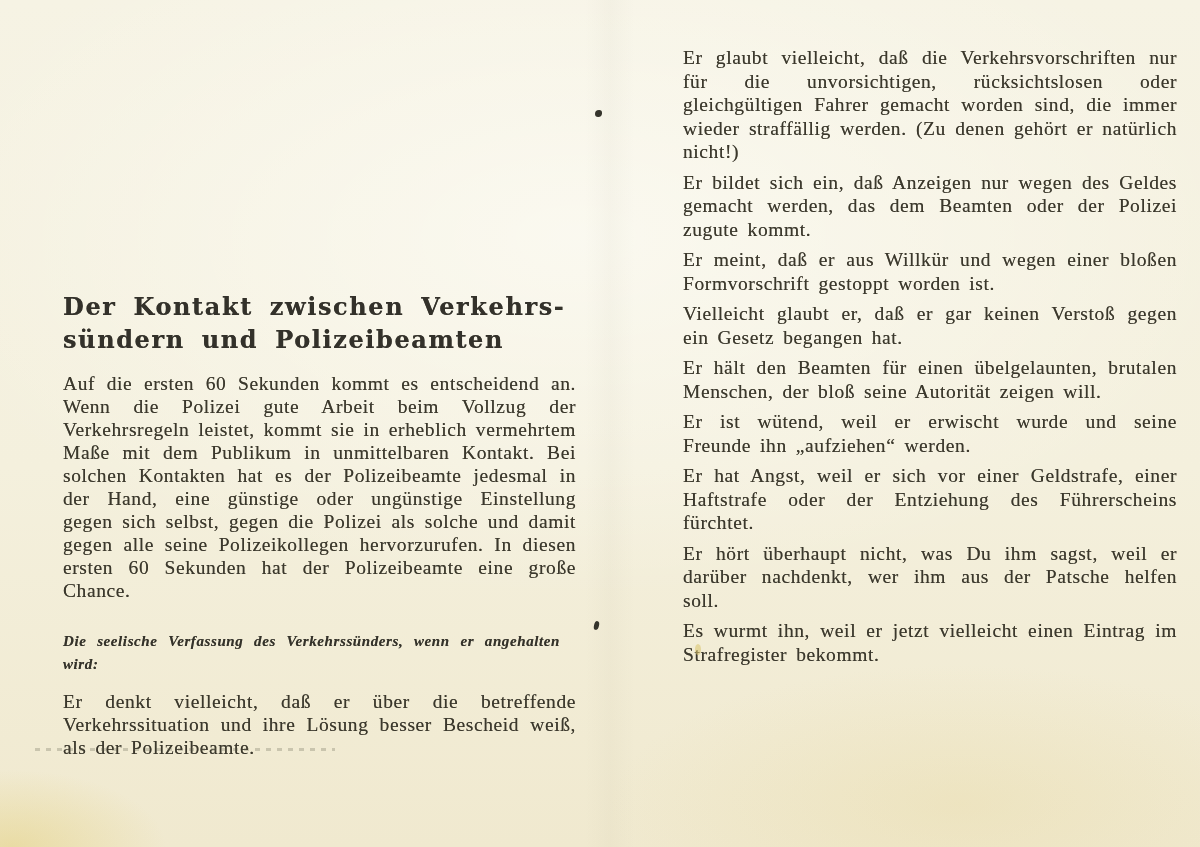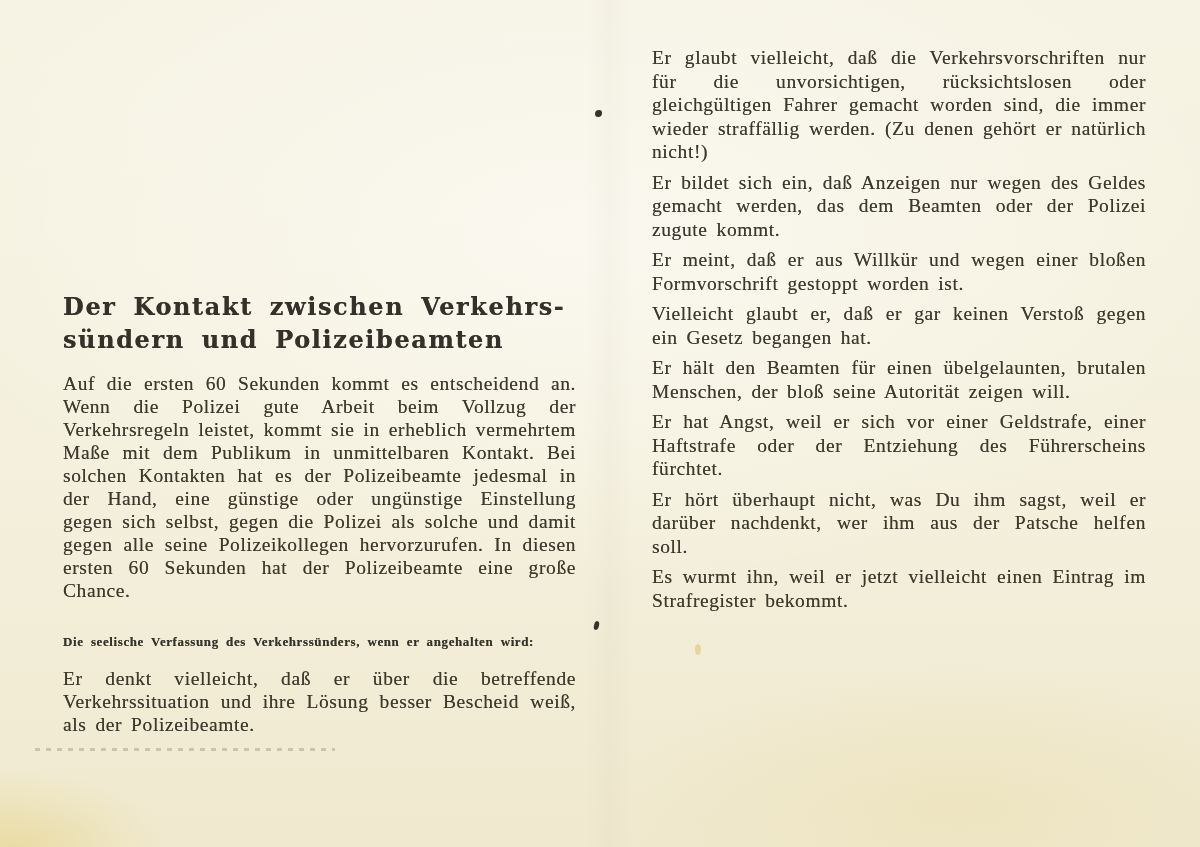--- a/index.html
+++ b/index.html
@@ -40,45 +40,46 @@
     letter-spacing: 0.6px;
     word-spacing: 3.5px;
     text-shadow: 0 0 0.5px rgba(59,56,44,0.65);
   }
   .col-left {
     left: 63px;
     top: 290px;
     width: 513px;
   }
   .col-right {
-    left: 652px;
+    left: 683px;
     top: 46px;
     width: 494px;
     line-height: 23.5px;
   }
   .heading {
     margin: 0 0 16px 0;
     font-family: "DejaVu Serif", "Liberation Serif", serif;
     font-weight: bold;
     font-size: 24px;
     line-height: 33px;
     letter-spacing: 1.6px;
     word-spacing: 7px;
     color: #33312a;
     text-align: left;
     text-shadow: 0 0 0.6px rgba(51,49,42,0.75);
   }
   .heading .hl { display: block; }
   .subheading {
     margin: 28px 16px 14px 0;
     font-weight: bold;
-    font-size: 13px;
+    font-size: 15px;
     line-height: 23px;
     color: #34322a;
     text-align: justify;
+    font-style: italic;
   }
   p.body { margin: 0; }
   .col-left p.body { margin-bottom: 0; }
   .col-right p.body { margin-bottom: 7px; }
   
   .speck {
     position: absolute;
     background: #35342c;
     pointer-events: none;
   }
@@ -118,20 +119,21 @@
     <h2 class="subheading">Die seelische Verfassung des Verkehrssünders, wenn er angehalten wird:</h2>
     <p class="body">Er denkt vielleicht, daß er über die betreffende Verkehrssituation und ihre Lösung besser Bescheid weiß, als der Polizeibeamte.</p>
   </div>
 
   <div class="col col-right">
     <p class="body">Er glaubt vielleicht, daß die Verkehrsvorschriften nur für die unvorsichtigen, rücksichtslosen oder gleichgültigen Fahrer gemacht worden sind, die immer wieder straffällig werden. (Zu denen gehört er natürlich nicht!)</p>
     <p class="body">Er bildet sich ein, daß Anzeigen nur wegen des Geldes gemacht werden, das dem Beamten oder der Polizei zugute kommt.</p>
     <p class="body">Er meint, daß er aus Willkür und wegen einer bloßen Formvorschrift gestoppt worden ist.</p>
     <p class="body">Vielleicht glaubt er, daß er gar keinen Verstoß gegen ein Gesetz begangen hat.</p>
     <p class="body">Er hält den Beamten für einen übelgelaunten, brutalen Menschen, der bloß seine Autorität zeigen will.</p>
+    <p class="body">Er ist wütend, weil er erwischt wurde und seine Freunde ihn „aufziehen“ werden.</p>
     <p class="body">Er hat Angst, weil er sich vor einer Geldstrafe, einer Haftstrafe oder der Entziehung des Führerscheins fürchtet.</p>
     <p class="body">Er hört überhaupt nicht, was Du ihm sagst, weil er darüber nachdenkt, wer ihm aus der Patsche helfen soll.</p>
     <p class="body">Es wurmt ihn, weil er jetzt vielleicht einen Eintrag im Strafregister bekommt.</p>
   </div>
 
   <div class="speck speck-1"></div>
   <div class="speck speck-2"></div>
   <div class="stain"></div>
   <div class="bleedline"></div>
 

